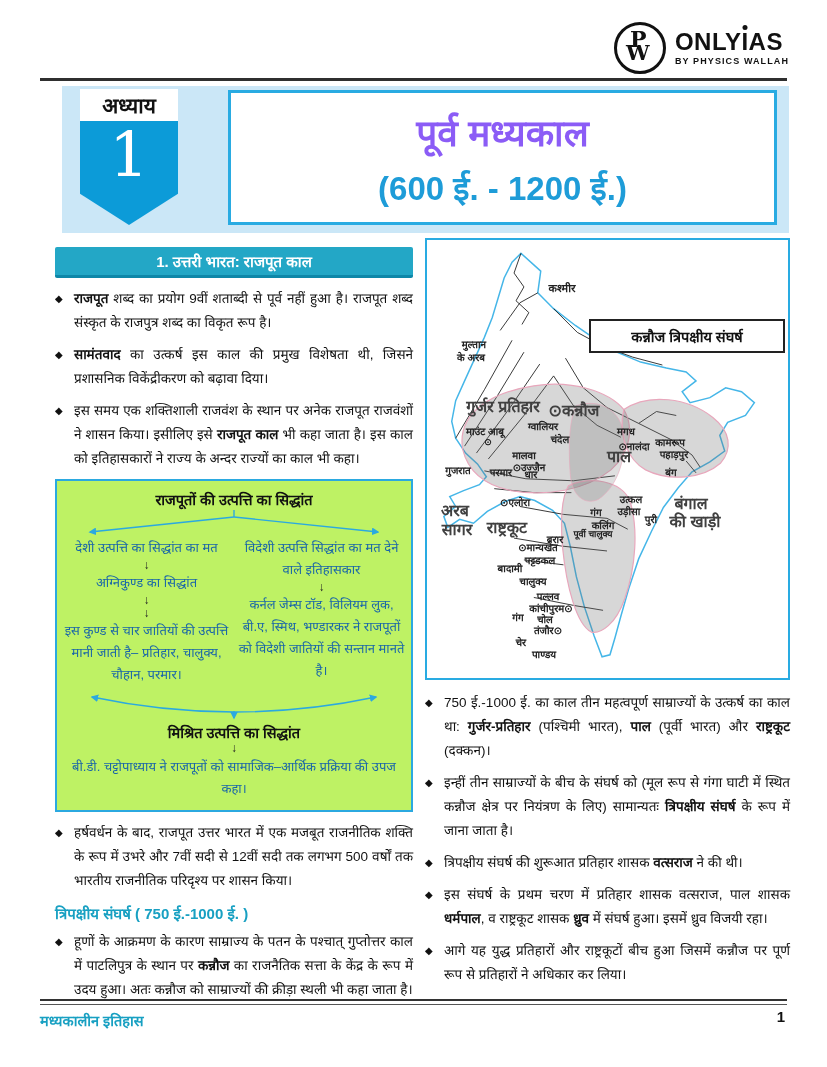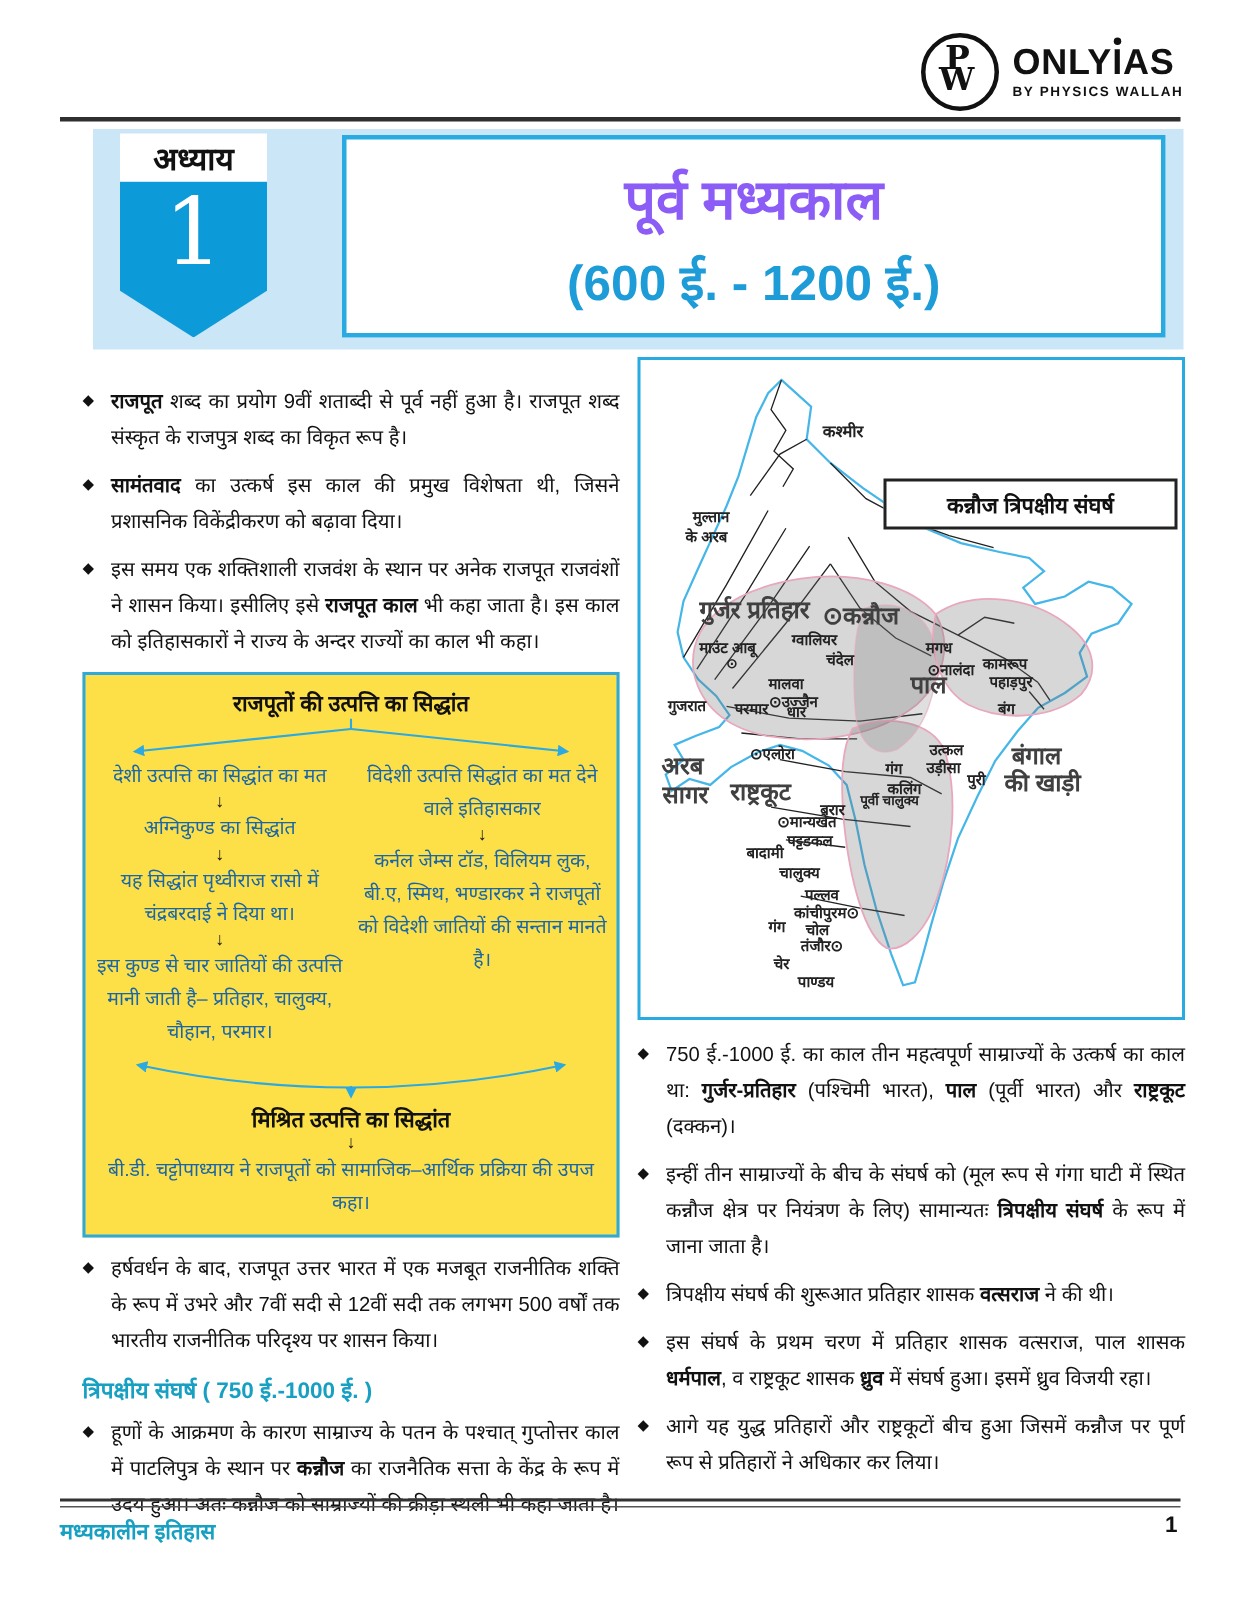--- a/index.html
+++ b/index.html
@@ -41,21 +41,21 @@
 
   .section-band{background:#23A7C6;border-bottom:3px solid #0E87A8;color:#fff;text-align:center;
                 font-weight:bold;font-size:15px;padding:4px 0;border-radius:2px;}
 
   .bullets{margin-top:9px;}
   .bullet{display:flex;gap:8px;margin-bottom:8px;}
   .bmark{font-size:10px;line-height:24px;flex:0 0 11px;color:#111;}
   .btext{font-size:13.5px;line-height:24px;text-align:justify;flex:1;}
 
   
-  .fc-box{margin-top:5px;border:2px solid #2BA9E0;background:#fde047;padding:8px 6px 10px;}
+  .fc-box{margin-top:5px;border:2px solid #2BA9E0;background:#bef264;padding:8px 6px 10px;}
   .fc-title{text-align:center;font-weight:bold;font-size:14.5px;color:#111;}
   .fc-svg{display:block;margin:1px auto;}
   .fc-cols{display:flex;gap:8px;}
   .fc-col{flex:1;text-align:center;}
   .fc-item{color:#1A66A8;font-size:13px;line-height:22px;}
   .fc-arrow{color:#222;font-size:12px;line-height:13px;text-align:center;}
   .fc-merge-title{text-align:center;font-weight:bold;font-size:14.5px;color:#111;}
   .fc-merge-text{color:#1A66A8;font-size:13px;line-height:22px;text-align:center;margin-top:1px;}
 
   .subheading{color:#18A0C2;font-weight:bold;font-size:15px;margin:10px 0 7px;}
@@ -101,20 +101,21 @@
         <span class="pennant-num">1</span>
       </div>
     </div>
     <div class="title-box">
       <div class="title-l1">पूर्व मध्यकाल</div>
       <div class="title-l2">(600 ई. - 1200 ई.)</div>
     </div>
   </div>
 
   <div class="col-left">
+    <div class="section-band">1. उत्तरी भारत: राजपूत काल</div>
 
     <div class="bullets">
         <div class="bullet">
           <span class="bmark">◆</span>
           <span class="btext"><span class="bold">राजपूत</span><span> शब्द का प्रयोग 9वीं शताब्दी से पूर्व नहीं हुआ है। राजपूत शब्द संस्कृत के राजपुत्र शब्द का विकृत रूप है।</span></span>
         </div>
         <div class="bullet">
           <span class="bmark">◆</span>
           <span class="btext"><span class="bold">सामंतवाद</span><span> का उत्कर्ष इस काल की प्रमुख विशेषता थी, जिसने प्रशासनिक विकेंद्रीकरण को बढ़ावा दिया।</span></span>
         </div>
@@ -135,21 +136,20 @@
         <line x1="170" y1="0" x2="170" y2="7" stroke="#2BA9E0" stroke-width="1.4"></line>
         <line x1="170" y1="7" x2="26" y2="22" stroke="#2BA9E0" stroke-width="1.4" marker-end="url(#ah1)"></line>
         <line x1="170" y1="7" x2="314" y2="22" stroke="#2BA9E0" stroke-width="1.4" marker-end="url(#ah1)"></line>
       </svg>
       <div class="fc-cols">
         <div class="fc-col">
             <div class="fc-item">देशी उत्पत्ति का सिद्धांत का मत</div>
             <div class="fc-arrow">↓</div>
             <div class="fc-item">अग्निकुण्ड का सिद्धांत</div>
             <div class="fc-arrow">↓</div>
-            <div class="fc-item">यह सिद्धांत पृथ्वीराज रासो में चंद्रबरदाई ने दिया था।</div>
             <div class="fc-arrow">↓</div>
             <div class="fc-item">इस कुण्ड से चार जातियों की उत्पत्ति मानी जाती है– प्रतिहार, चालुक्य, चौहान, परमार।</div>
           </div>
         <div class="fc-col">
             <div class="fc-item">विदेशी उत्पत्ति सिद्धांत का मत देने वाले इतिहासकार</div>
             <div class="fc-arrow">↓</div>
             <div class="fc-item">कर्नल जेम्स टॉड, विलियम लुक, बी.ए, स्मिथ, भण्डारकर ने राजपूतों को विदेशी जातियों की सन्तान मानते है।</div>
           </div>
       </div>
       <svg class="fc-svg" width="340" height="34">

